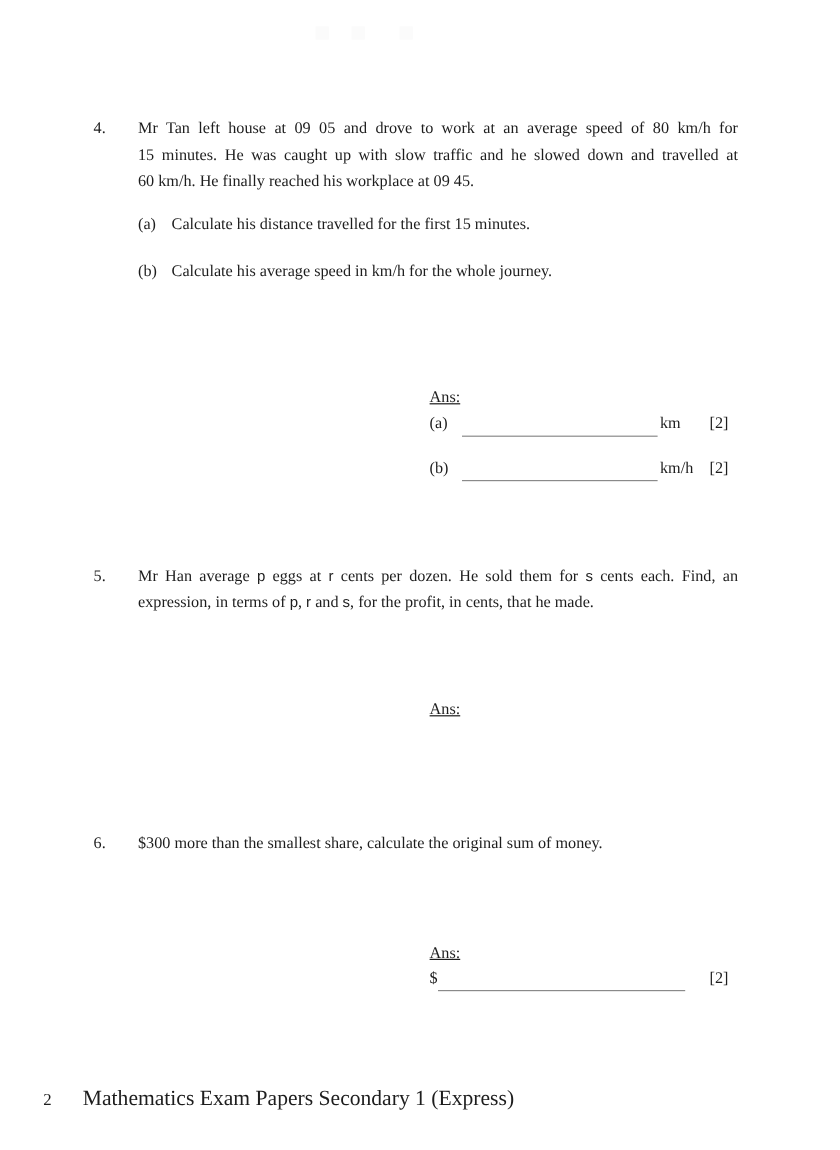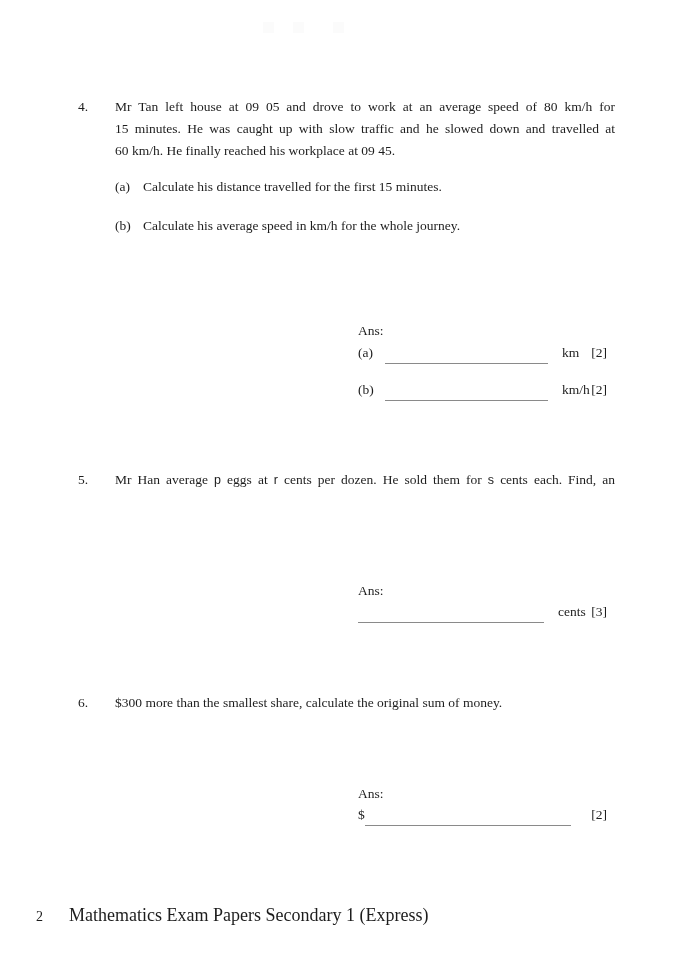--- a/index.html
+++ b/index.html
@@ -61,37 +61,37 @@
   .part-label { width: 28px; flex: none; }
 
   
   .ansblock {
     position: absolute;
     left: 358px;
     width: 249px;
     font-size: 13.5px;
     line-height: 22px;
   }
-  .ans-label { display: block; height: 20px; }
+  .ans-label { display: block; height: 20px; text-decoration: underline; }
   .ans-row {
     display: flex;
     align-items: flex-end;
     height: 22px;
   }
   .ans-row-label { width: 27px; flex: none; }
   .ans-line {
     display: inline-block;
     border-bottom: 1.5px solid #8a8a8a;
     height: 15px;
     flex: none;
   }
   .line-w163 { width: 163px; }
   .line-w186 { width: 186px; }
   .line-w206 { width: 206px; }
-  .ans-unit { margin-left: 14px; white-space: nowrap; }
+  .ans-unit { margin-left: 2px; white-space: nowrap; }
   .ans-prefix { white-space: nowrap; }
   .ans-marks { margin-left: auto; }
 
   .row1 { margin-top: 2px; }
   .row2 { margin-top: 15px; }
   .row-tight { margin-top: 1px; }
 
   
   .footer {
     position: absolute;
@@ -142,30 +142,26 @@
       <span class="ans-line line-w163"></span>
       <span class="ans-unit">km/h</span>
       <span class="ans-marks">[2]</span>
     </div>
   </div>
 
   <div class="question" style="top:469px;">
     <span class="qnum">5.</span>
     <div class="qtext">
       <span class="jline"><span>Mr Han average </span><span class="var">p</span><span> eggs at </span><span class="var">r</span><span> cents per dozen. He sold them for </span><span class="var">s</span><span> cents each. Find, an</span></span>
+      <span class="jline-last"><span>expression, in terms of </span><span class="var">p</span><span>, </span><span class="var">r</span><span> and </span><span class="var">s</span><span>, for the profit, in cents, that he made.</span></span>
     </div>
   </div>
 
   <div class="ansblock" style="top:580px;">
     <span class="ans-label">Ans:</span>
-    <div class="ans-row row-tight">
-      <span class="ans-line line-w186"></span>
-      <span class="ans-unit">cents</span>
-      <span class="ans-marks">[3]</span>
-    </div>
   </div>
 
   <div class="question" style="top:692px;">
     <span class="qnum">6.</span>
     <div class="qtext">
       <span class="jline-last">$300 more than the smallest share, calculate the original sum of money.</span>
     </div>
   </div>
 
   <div class="ansblock" style="top:783px;">

